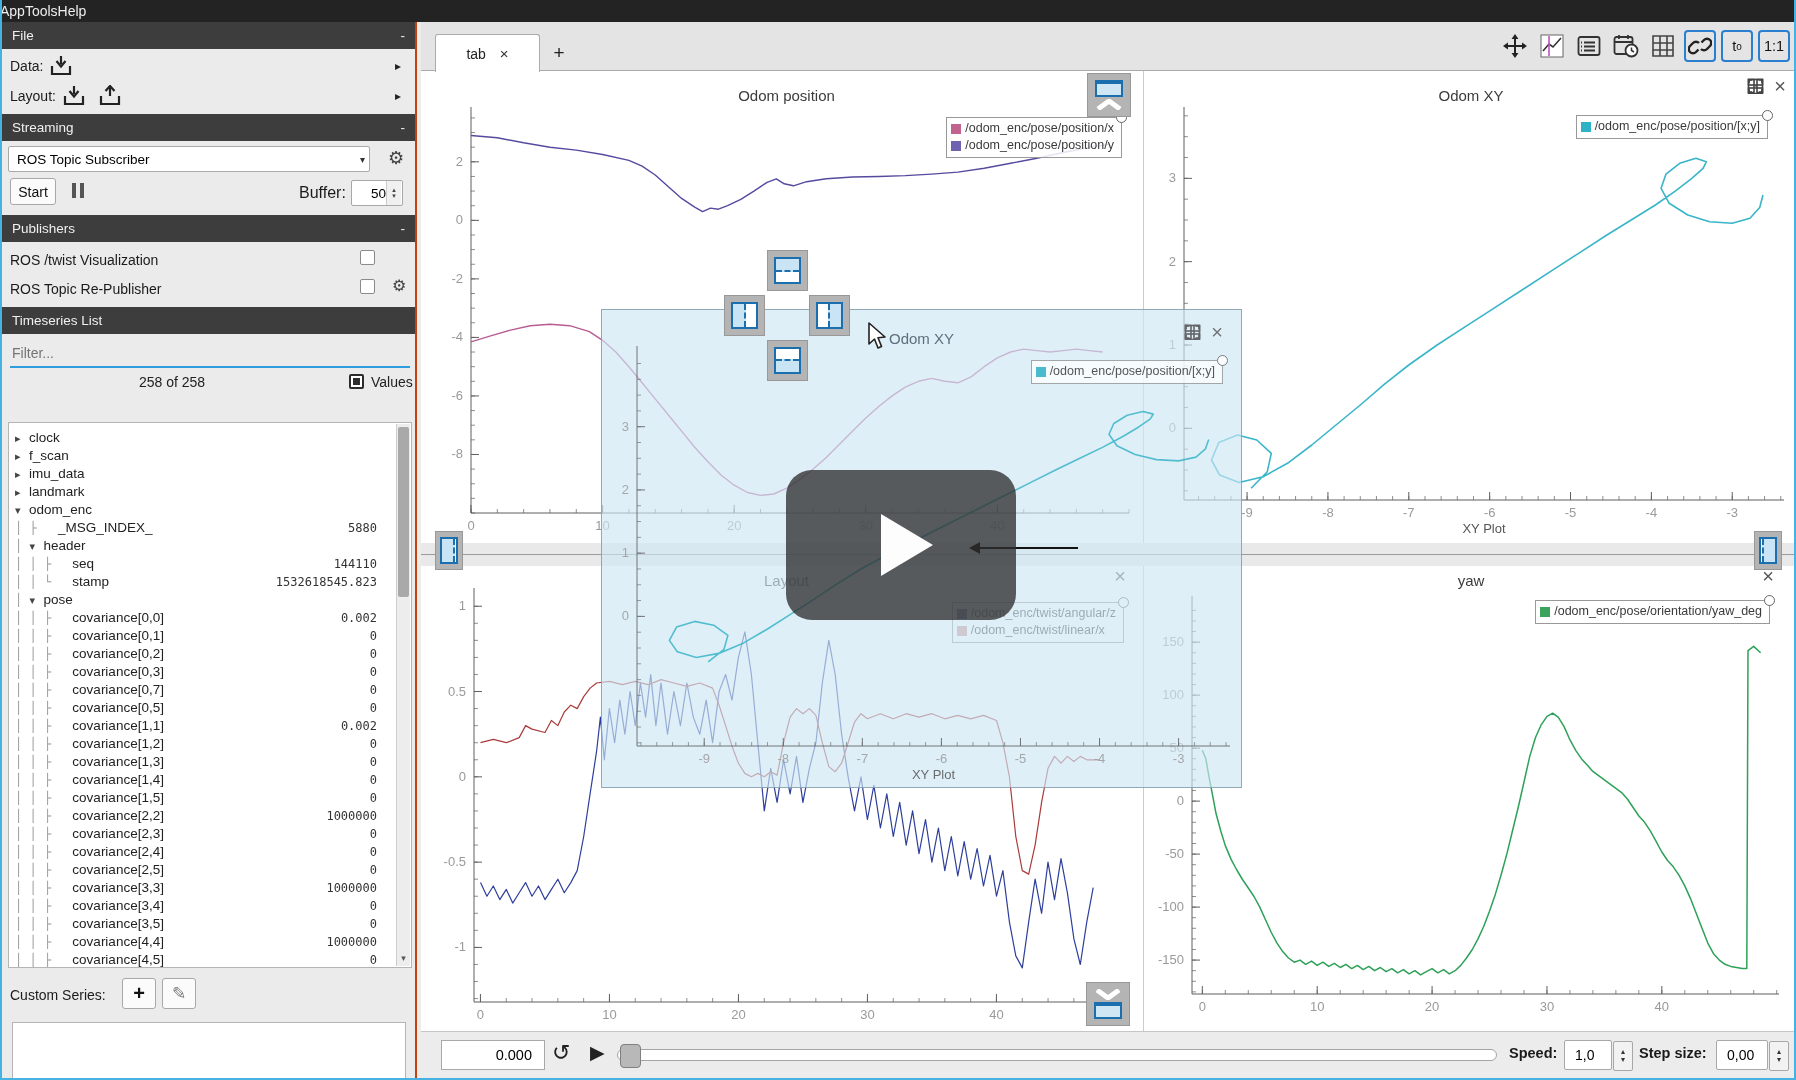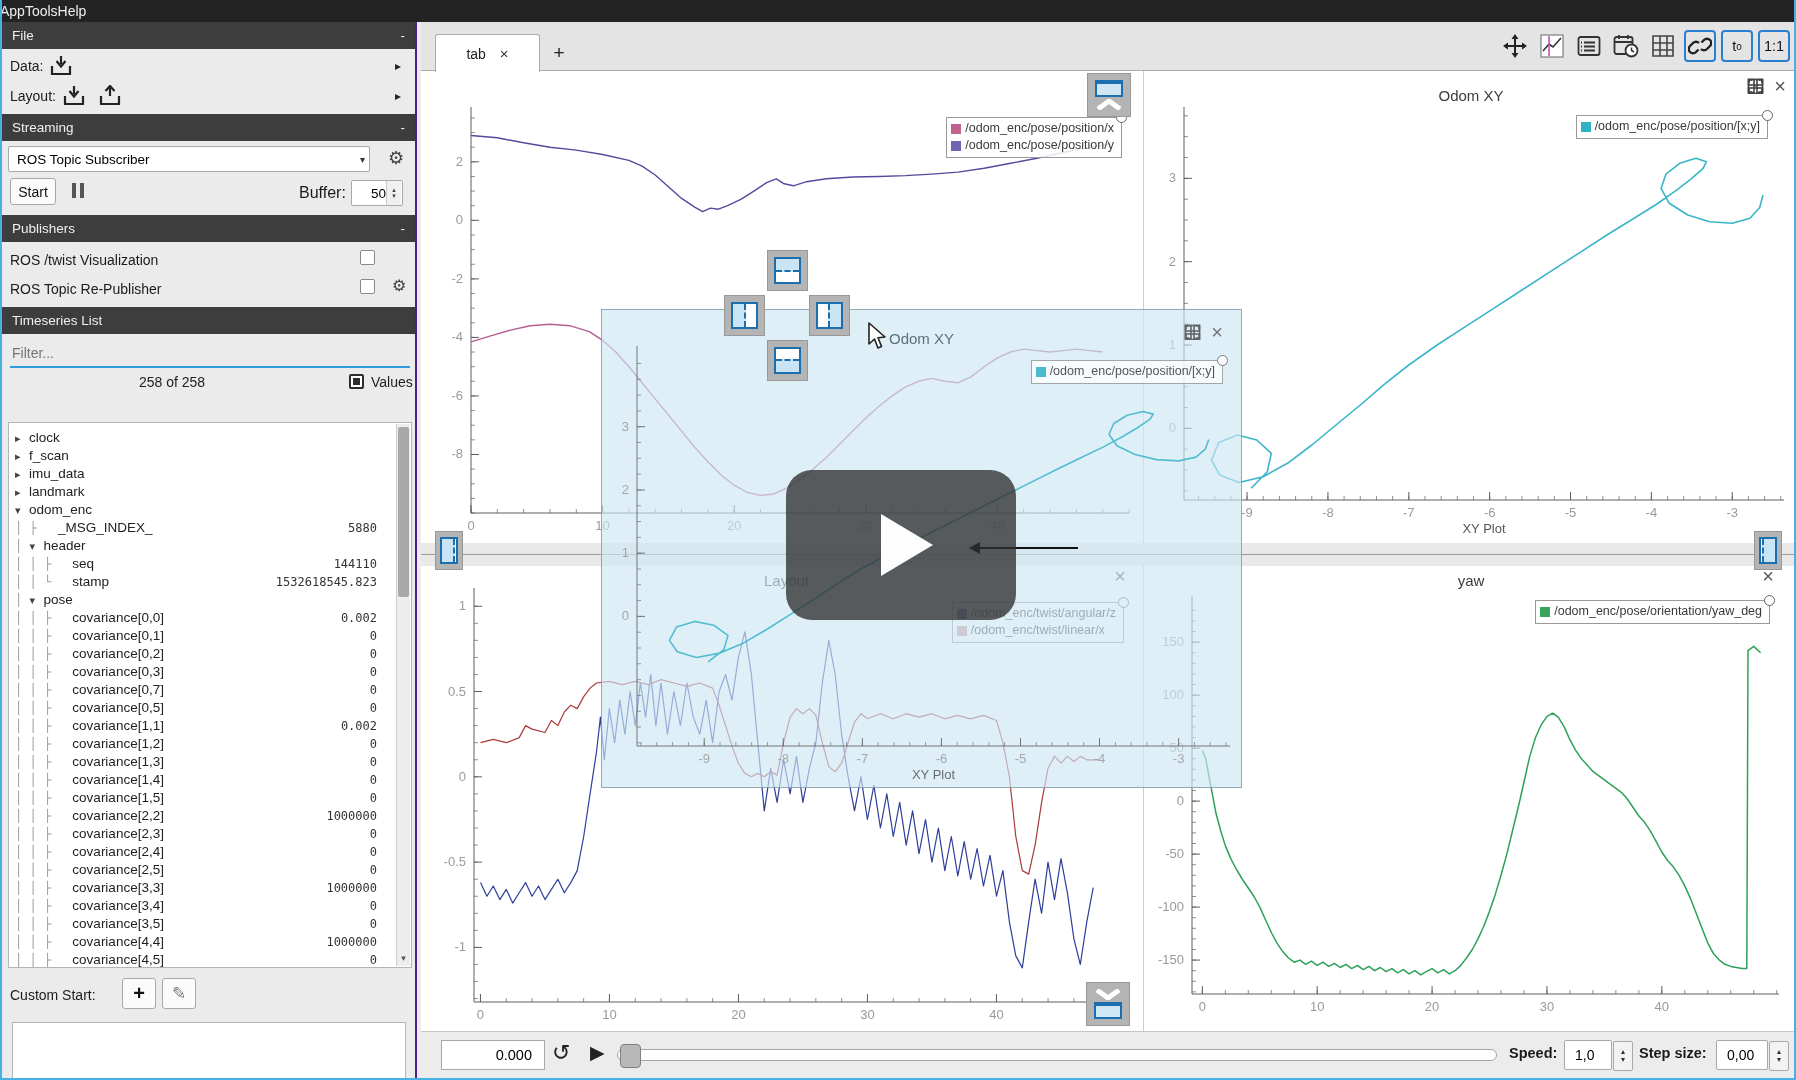--- a/index.html
+++ b/index.html
@@ -5,21 +5,21 @@
   html,body{margin:0;padding:0;background:#fff;}
   .app{position:relative;width:1796px;height:1080px;background:#ececec;overflow:hidden;
        font-family:"Liberation Sans",sans-serif;box-sizing:border-box;
        border-left:2px solid #45b2e2;border-right:2px solid #45b2e2;border-bottom:2px solid #45b2e2;}
   
   .menubar{position:absolute;left:-2px;top:0;width:1796px;height:22px;background:#232323;color:#ededed;
            font-size:14px;display:flex;align-items:center;z-index:20;}
   .menubar span{padding:0 0;cursor:default;}
   
   .sidebar{position:absolute;left:0;top:22px;width:415px;height:1058px;background:#ebebeb;
-           border-right:2px solid #4c1d95;box-sizing:border-box;z-index:5;}
+           border-right:2px solid #c2410c;box-sizing:border-box;z-index:5;}
   .sec-h{position:absolute;left:0;width:413px;height:27px;background:#3d3d3d;color:#f0f0f0;font-size:13.5px;
          display:flex;align-items:center;justify-content:space-between;padding:0 10px;box-sizing:border-box;}
   .srow{position:absolute;left:0;width:413px;display:flex;align-items:center;font-size:14px;color:#1b1b1b;
         padding-left:8px;box-sizing:border-box;}
   .chev{position:absolute;right:14px;color:#222;font-size:12px;}
   .ibtn{background:none;border:none;padding:0;margin:0 6px;cursor:pointer;display:inline-flex;align-items:center;}
   .combo{position:absolute;left:6px;width:362px;height:26px;background:#fff;border:1px solid #a9a9a9;border-radius:2px;
          font-size:13.5px;display:flex;align-items:center;padding-left:8px;box-sizing:border-box;}
   .combo .arr{position:absolute;right:4px;color:#333;font-size:10px;}
   .gear{font-size:18px;color:#444;background:none;border:none;cursor:pointer;}
@@ -379,21 +379,21 @@
             <span class="tree-ar"></span>
             <span>covariance[4,5]</span>
             <span class="tree-val">0</span>
           </div>
         </div>
       <div class="sbar">
         <div class="thumb"></div>
         <div class="dn">▾</div>
       </div>
     </div>
-    <span style="position:absolute;left:8px;top:565px;font-size:14px;color:#1b1b1b;top:965px">Custom Start:</span>
+    <span style="position:absolute;left:8px;top:565px;font-size:14px;color:#1b1b1b;top:965px">Custom Series:</span>
     <button class="btn" style="position:absolute;left:120px;top:956px;width:34px;height:31px;font-size:20px;font-weight:bold">+</button>
     <button class="btn" style="position:absolute;left:160px;top:956px;width:34px;height:31px;font-size:17px;color:#777">✎</button>
     <div style="position:absolute;left:10px;top:1000px;width:394px;height:66px;background:#fff;border:1px solid #b5b5b5;box-sizing:border-box"></div>
   </div>
 
   <div class="content"></div>
 
   <div class="tabbar">
     <div class="tab">
       <span>tab</span>
@@ -447,20 +447,21 @@
           <sub>o</sub>
       </button>
       <button class="tbtn on txt">1:1</button>
     </div>
   </div>
 
   <div class="vsplit"></div>
   <div class="hsplit"></div>
 
   <div class="panel" style="left:427px;top:71px;width:715px;height:472px">
+    <div class="ptitle">Odom position</div>
     <svg width="715" height="472">
         <line x1="42" y1="36" x2="42" y2="442" stroke="#5f5f5f"></line>
         <line x1="42" y1="442" x2="700" y2="442" stroke="#5f5f5f"></line>
         <line x1="42" y1="442" x2="42" y2="438" stroke="#5f5f5f" stroke-width="0.7"></line>
         <line x1="68.32" y1="442" x2="68.32" y2="438" stroke="#5f5f5f" stroke-width="0.7"></line>
         <line x1="94.64" y1="442" x2="94.64" y2="438" stroke="#5f5f5f" stroke-width="0.7"></line>
         <line x1="120.96" y1="442" x2="120.96" y2="438" stroke="#5f5f5f" stroke-width="0.7"></line>
         <line x1="147.28" y1="442" x2="147.28" y2="438" stroke="#5f5f5f" stroke-width="0.7"></line>
         <line x1="173.6" y1="442" x2="173.6" y2="438" stroke="#5f5f5f" stroke-width="0.7"></line>
         <line x1="199.92" y1="442" x2="199.92" y2="438" stroke="#5f5f5f" stroke-width="0.7"></line>

